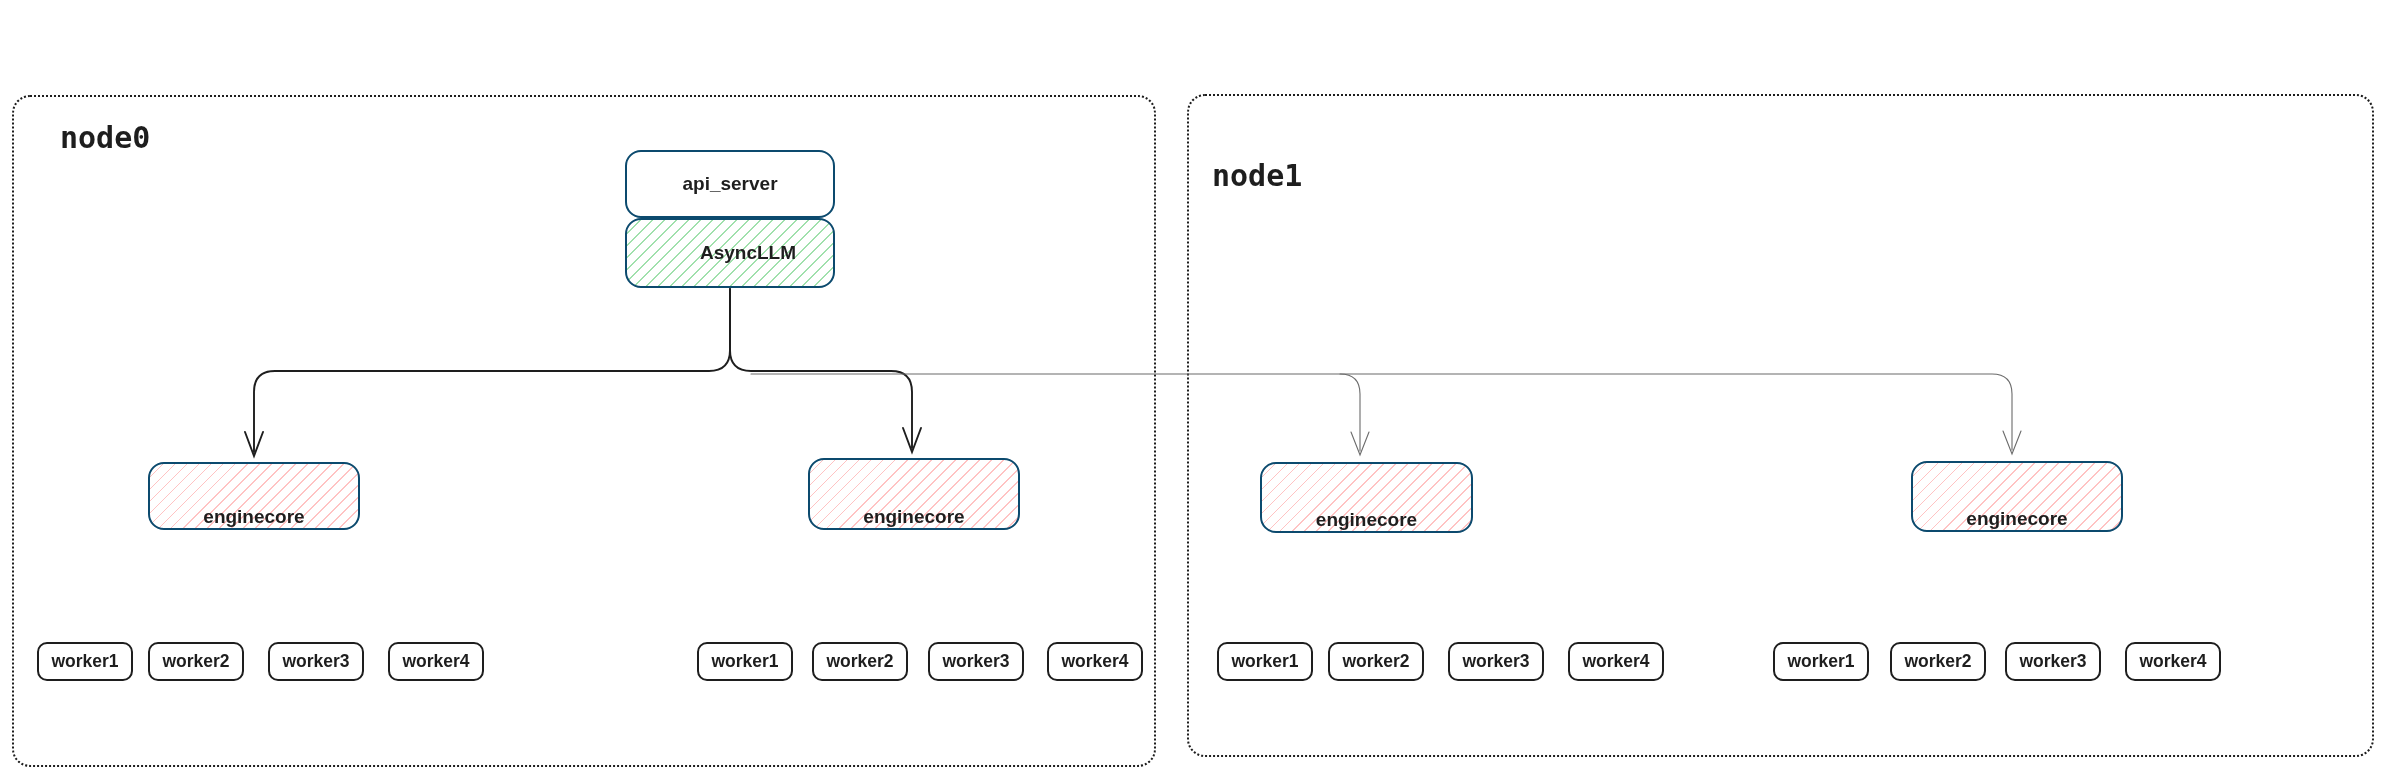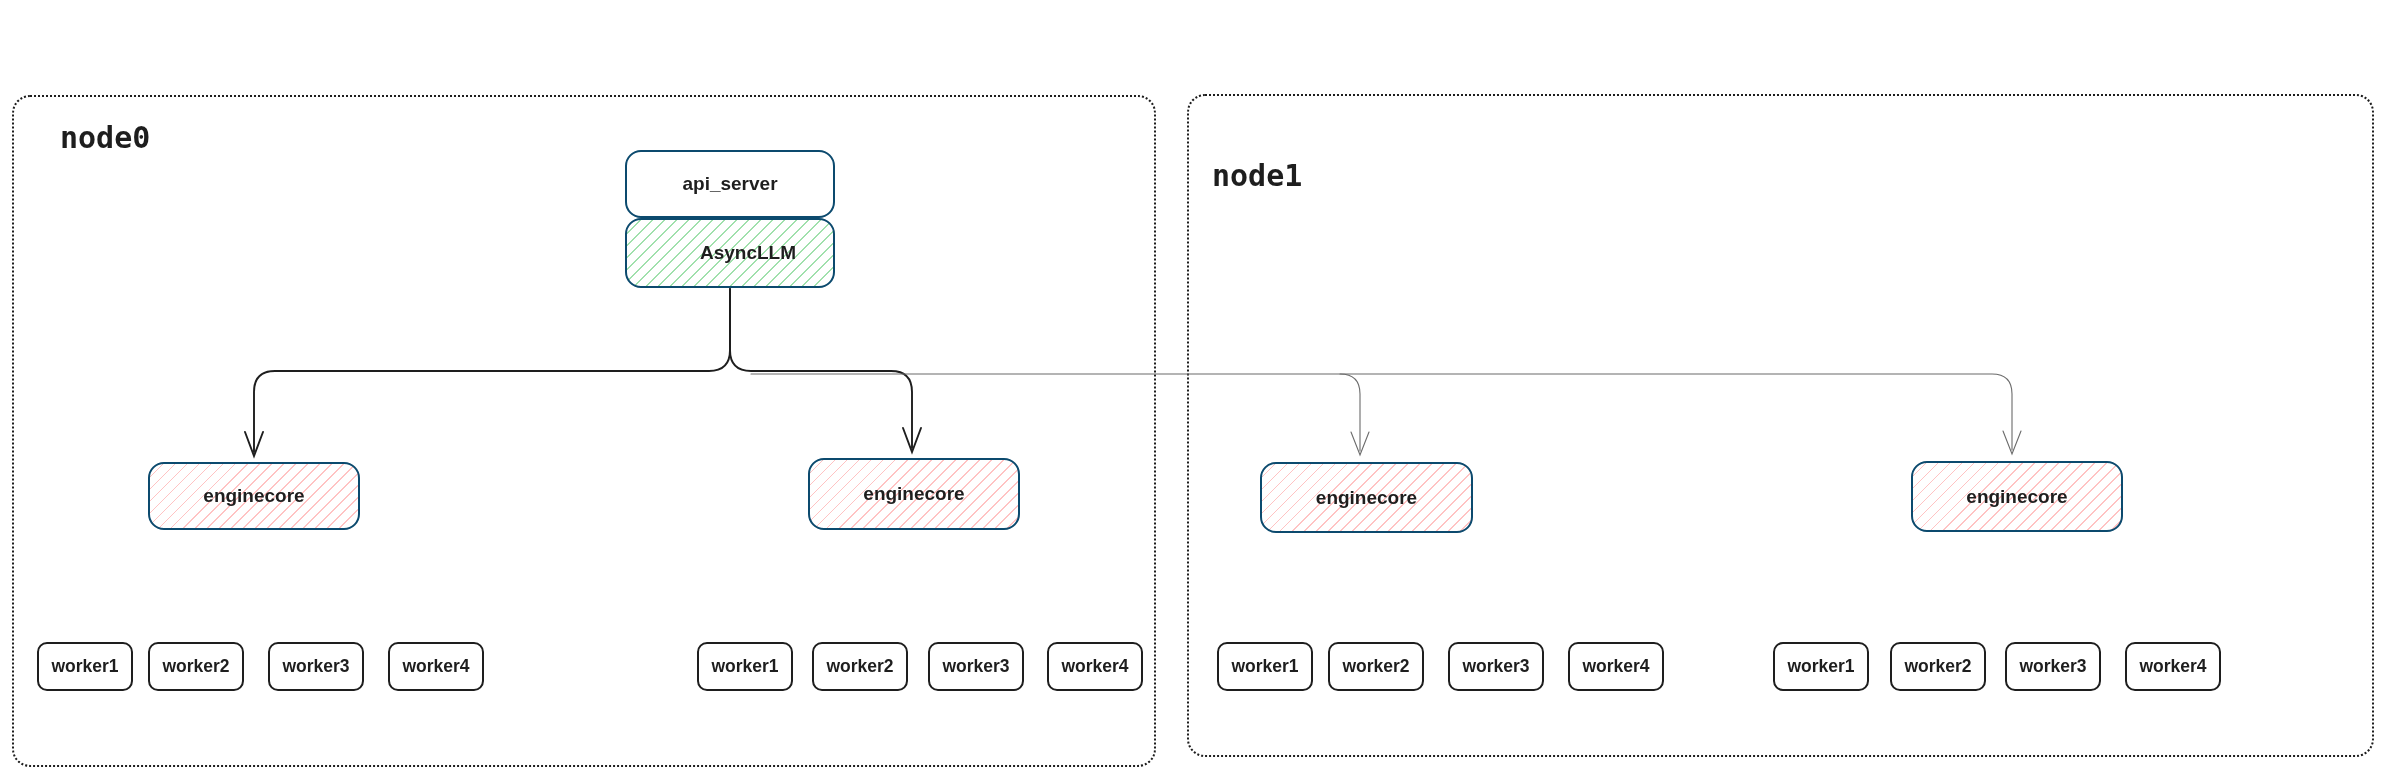--- a/index.html
+++ b/index.html
@@ -52,30 +52,31 @@
   .hatch-green{
     background-image:repeating-linear-gradient(135deg,
       rgba(82,199,104,0.55) 0px, rgba(82,199,104,0.55) 1.4px,
       transparent 1.4px, transparent 8.5px);
     padding-left:36px;
   }
   .hatch-red{
     background-image:repeating-linear-gradient(135deg,
       rgba(255,105,105,0.40) 0px, rgba(255,105,105,0.40) 1.3px,
       transparent 1.3px, transparent 8.5px);
+    align-items:flex-end;
   }
   #api-server-box{left:625px;top:150px;width:210px;height:68px;}
   #asyncllm-box{left:625px;top:218px;width:210px;height:70px;}
   #enginecore-0{left:148px;top:462px;width:212px;height:68px;}
   #enginecore-1{left:808px;top:458px;width:212px;height:72px;}
   #enginecore-2{left:1260px;top:462px;width:213px;height:71px;}
   #enginecore-3{left:1911px;top:461px;width:212px;height:71px;}
   .worker{
     position:absolute;
-    top:642px;width:96px;height:49px;
+    top:642px;width:96px;height:39px;
     border:2px solid #1e1e1e;border-radius:10px;
     background:#ffffff;
     display:flex;align-items:center;justify-content:center;
     font-size:17.5px;font-weight:600;
     box-sizing:border-box;
   }
   
   #w00{left:37px;}  #w01{left:148px;} #w02{left:268px;} #w03{left:388px;}
   
   #w10{left:697px;} #w11{left:812px;} #w12{left:928px;} #w13{left:1047px;}

